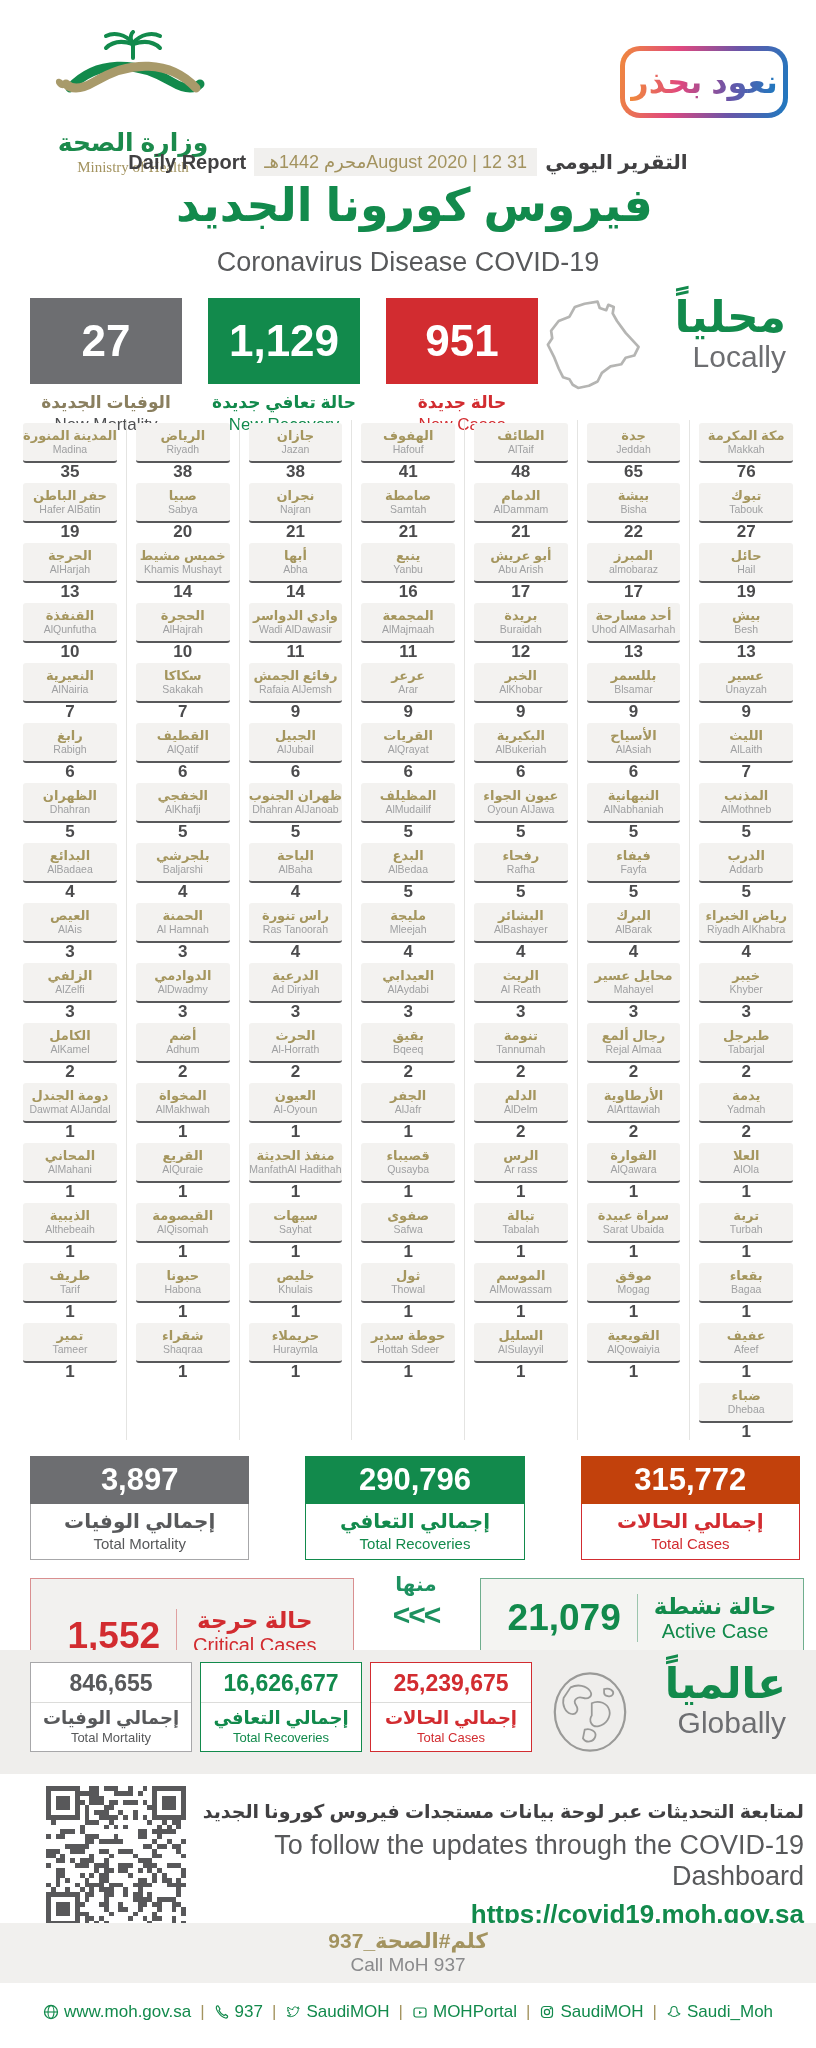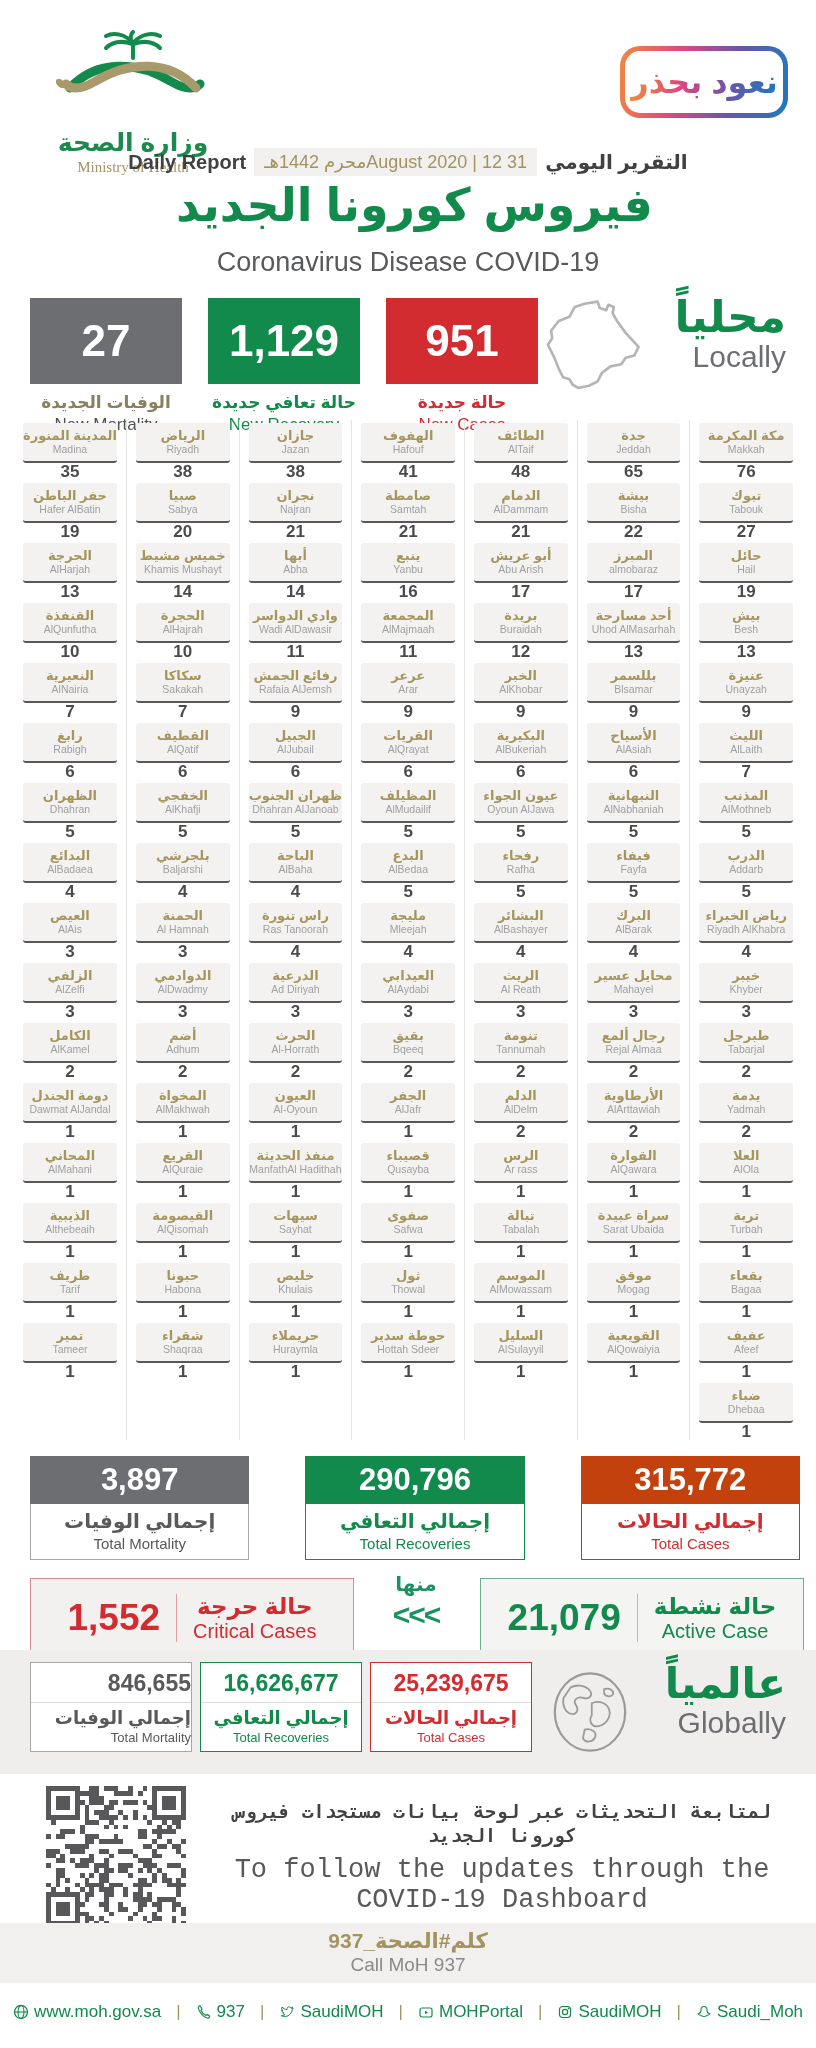--- a/index.html
+++ b/index.html
@@ -44,21 +44,21 @@
   .city-val{color:#4b4b4d;font-weight:bold;font-size:17px;text-align:center;line-height:16px;margin-top:1px;}
   
   .totals-row{position:absolute;top:1456px;left:30px;right:16px;display:flex;gap:56px;}
   .total{width:220px;text-align:center;}
   .total-head{height:48px;display:flex;align-items:center;justify-content:center;color:#fff;font-weight:bold;font-size:31px;}
   .total-body{border:1px solid;border-top:none;padding:5px 0 7px;background:#fff;}
   .total-ar{font-size:20px;font-weight:bold;direction:rtl;}
   .total-en{font-size:15px;margin-top:2px;}
   
   .crit-box{position:absolute;left:30px;top:1578px;width:322px;height:78px;background:#f2f1ef;border:1px solid #d98f90;
-            display:flex;align-items:center;justify-content:center;gap:16px;}
+            display:flex;align-items:flex-end;justify-content:center;gap:16px;}
   .crit-num{color:#d22c30;font-weight:bold;font-size:37px;}
   .vdiv-red{width:1px;height:48px;background:#dfa0a0;}
   .crit-lbls{text-align:center;color:#d22c30;}
   .crit-ar{font-size:23px;font-weight:bold;direction:rtl;}
   .crit-en{font-size:20px;}
   .mnha-wrap{position:absolute;left:380px;top:1572px;width:72px;text-align:center;color:#1d9160;}
   .mnha{font-size:20px;font-weight:bold;direction:rtl;}
   .chev{font-size:30px;font-weight:bold;letter-spacing:-2px;line-height:1;margin-top:4px;}
   .act-box{position:absolute;left:480px;top:1578px;width:322px;height:78px;background:#f4f4f2;border:1px solid #6fae8e;
            display:flex;align-items:center;justify-content:center;gap:16px;}
@@ -73,29 +73,29 @@
   .gbox{width:160px;background:#fff;border:1px solid;text-align:center;padding-bottom:6px;}
   .gbox-num{font-weight:bold;font-size:23px;padding:7px 0 5px;border-bottom:1px solid #dcdcda;}
   .gbox-ar{font-size:18px;font-weight:bold;direction:rtl;margin-top:4px;}
   .gbox-en{font-size:13px;margin-top:1px;}
   .globe{position:absolute;left:546px;top:1666px;}
   .global-head{position:absolute;right:30px;top:1662px;text-align:right;}
   .global-head .ar{color:#128a4c;font-weight:bold;font-size:42px;direction:rtl;line-height:1.05;}
   .global-head .en{color:#6d6e71;font-size:30px;}
   
   .qr{position:absolute;left:46px;top:1786px;}
-  .dash-text{position:absolute;left:200px;right:12px;top:1800px;text-align:center;font-family:Liberation Mono, monospace;}
+  .dash-text{position:absolute;left:200px;right:12px;top:1800px;text-align:right;}
   .dash-ar{color:#414042;font-weight:bold;font-size:19px;direction:rtl;}
   .dash-en{color:#58595b;font-size:27px;margin-top:7px;}
   .dash-link{color:#128a4c;font-weight:bold;font-size:26px;margin-top:7px;display:inline-block;text-decoration:none;}
   
   .call-band{position:absolute;top:1923px;left:0;width:816px;height:60px;background:#f1f0ee;text-align:center;}
   .call-ar{color:#a3935f;font-weight:bold;font-size:21px;direction:rtl;margin-top:6px;}
   .call-en{color:#8a8a8c;font-size:19px;margin-top:1px;}
-  .footer-links{position:absolute;top:2002px;left:0;right:0;display:flex;justify-content:center;align-items:center;gap:15px;
+  .footer-links{position:absolute;top:2002px;left:0;right:0;display:flex;justify-content:center;align-items:center;gap:9px;
                 color:#128a4c;font-size:17px;}
   .flink{display:flex;align-items:center;gap:5px;}
   .fsep{color:#a3935f;}
   .icon-svg{display:block;}
 </style>
 </head>
 <body>
 
 <div class="page">
 
@@ -867,21 +867,21 @@
         </div>
         <div class="city-cell">
           <div class="city-name-box">
             <div class="city-ar">بيش</div>
             <div class="city-en">Besh</div>
           </div>
           <div class="city-val">13</div>
         </div>
         <div class="city-cell">
           <div class="city-name-box">
-            <div class="city-ar">عنيزة</div>
+            <div class="city-ar">عسير</div>
             <div class="city-en">Unayzah</div>
           </div>
           <div class="city-val">9</div>
         </div>
         <div class="city-cell">
           <div class="city-name-box">
             <div class="city-ar">الليث</div>
             <div class="city-en">AlLaith</div>
           </div>
           <div class="city-val">7</div>
@@ -1008,21 +1008,21 @@
     <div class="act-num">21,079</div>
     <div class="vdiv-green"></div>
     <div class="act-lbls">
       <div class="act-ar">حالة نشطة</div>
       <div class="act-en">Active Case</div>
     </div>
   </div>
 
   <div class="global-band"></div>
   <div class="global-boxes" id="global-boxes">
-      <div class="gbox" style="border-color: rgb(167, 167, 169); text-align: right;">
+      <div class="gbox" style="border-color: rgb(167, 167, 169);">
         <div class="gbox-num" style="color: rgb(88, 89, 91);">846,655</div>
         <div class="gbox-ar" style="color: rgb(88, 89, 91);">إجمالي الوفيات</div>
         <div class="gbox-en" style="color: rgb(88, 89, 91);">Total Mortality</div>
       </div>
       <div class="gbox" style="border-color: rgb(18, 138, 76);">
         <div class="gbox-num" style="color: rgb(18, 138, 76);">16,626,677</div>
         <div class="gbox-ar" style="color: rgb(18, 138, 76);">إجمالي التعافي</div>
         <div class="gbox-en" style="color: rgb(18, 138, 76);">Total Recoveries</div>
       </div>
       <div class="gbox" style="border-color: rgb(210, 44, 48);">

